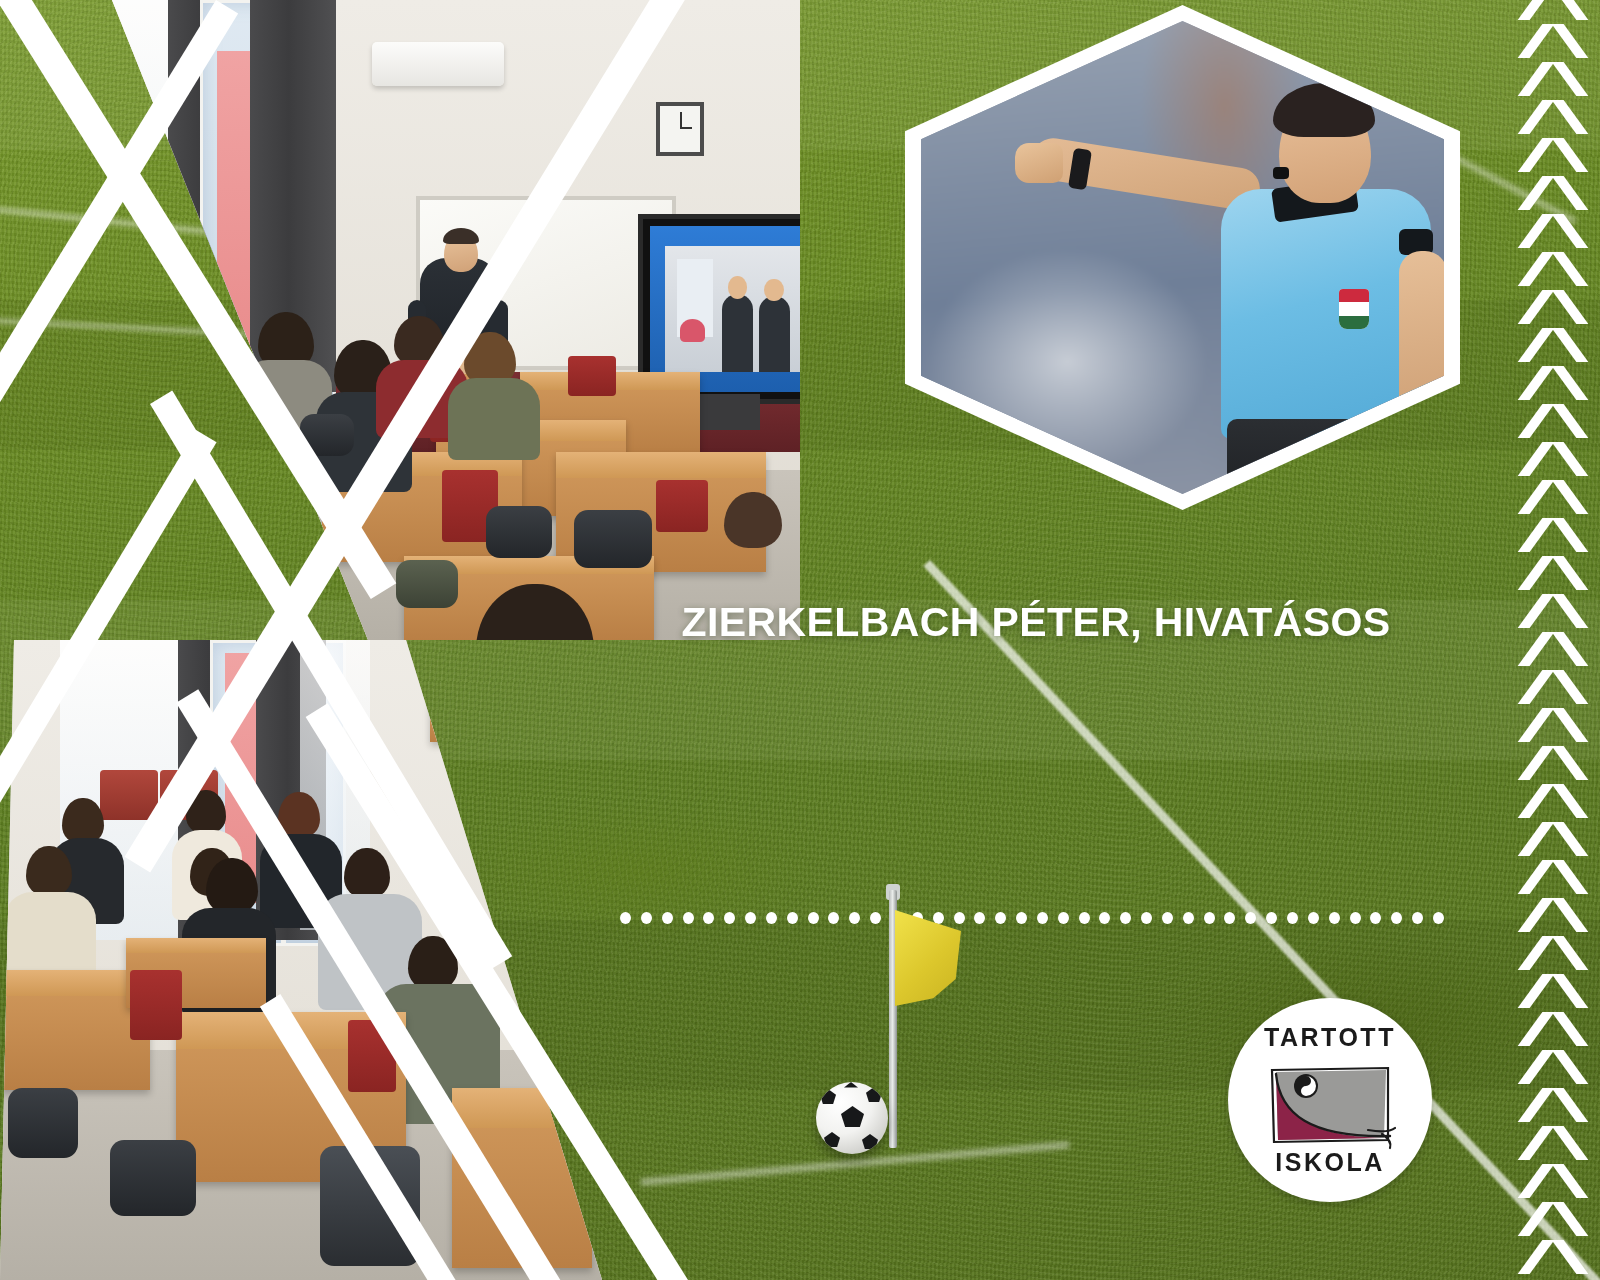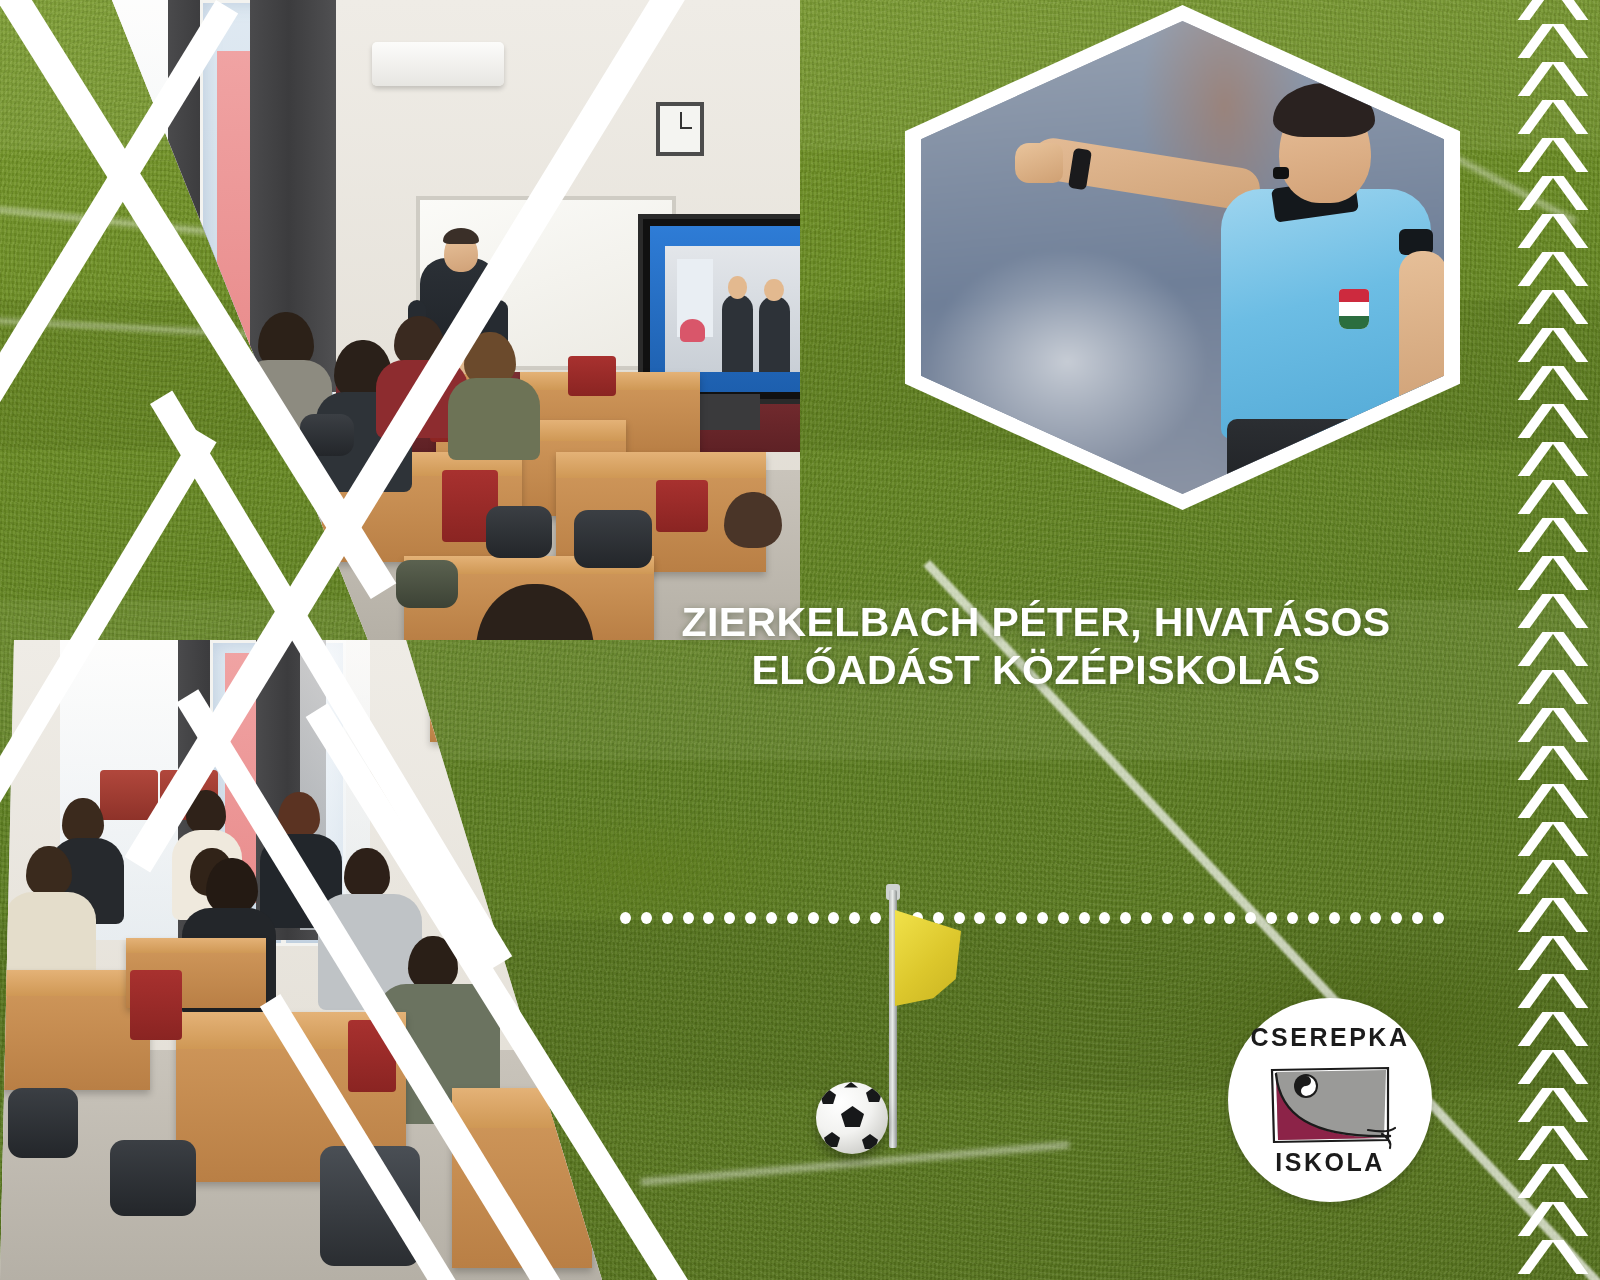--- a/index.html
+++ b/index.html
@@ -390,21 +390,20 @@
         <div class="ref-head" style="left:358px;top:72px;width:92px;height:110px;"></div>
         <div class="ref-hair" style="left:352px;top:62px;width:102px;height:54px;"></div>
         <div style="position:absolute;left:352px;top:146px;width:16px;height:12px;background:#111;border-radius:4px;"></div>
         <div style="position:absolute;left:478px;top:230px;width:48px;height:180px;background:linear-gradient(170deg,#e6bf98,#cd9e73);border-radius:22px;"></div>
       </div>
     </div>
   </div>
 
   <div id="headline">
     <span class="ln">ZIERKELBACH PÉTER, HIVATÁSOS</span>
-    <span class="ln">ELŐADÁST KÖZÉPISKOLÁS</span>
   </div>
 
   <div id="dotted">
       <span></span>
       <span></span>
       <span></span>
       <span></span>
       <span></span>
       <span></span>
       <span></span>
@@ -489,21 +488,21 @@
       <div class="chev" style="top: 1026px;"></div>
       <div class="chev" style="top: 1064px;"></div>
       <div class="chev" style="top: 1102px;"></div>
       <div class="chev" style="top: 1140px;"></div>
       <div class="chev" style="top: 1178px;"></div>
       <div class="chev" style="top: 1216px;"></div>
       <div class="chev" style="top: 1254px;"></div>
     </div>
 
   <div id="logo">
-    <div class="logo-top">CSEREPKA</div>
+    <div class="logo-top">TARTOTT</div>
     <div class="mark">
       <svg viewBox="0 0 132 96" width="132" height="96" aria-hidden="true">
         <path d="M8 16 L124 14 L124 86 L10 88 Z" fill="none" stroke="#1b1b1b" stroke-width="2.2"></path>
         <path d="M12 18 L122 16 L120 84 L14 86 Z" fill="#9a9a98"></path>
         <path d="M12 18 C14 56 40 82 118 84 L14 86 Z" fill="#8c2348"></path>
         <path d="M12 20 C16 60 46 84 126 82" fill="none" stroke="#1b1b1b" stroke-width="2.4" stroke-linecap="round"></path>
         <path d="M118 80 C124 84 128 88 126 94" fill="none" stroke="#1b1b1b" stroke-width="2.2" stroke-linecap="round"></path>
         <path d="M104 76 C116 78 126 78 131 74" fill="none" stroke="#1b1b1b" stroke-width="2.2" stroke-linecap="round"></path>
         <circle cx="42" cy="32" r="12" fill="#1b1b1b"></circle>
         <path d="M42 22 a10 10 0 0 1 0 20 a5 5 0 0 1 0 -10 a5 5 0 0 0 0 -10 z" fill="#ffffff"></path>

